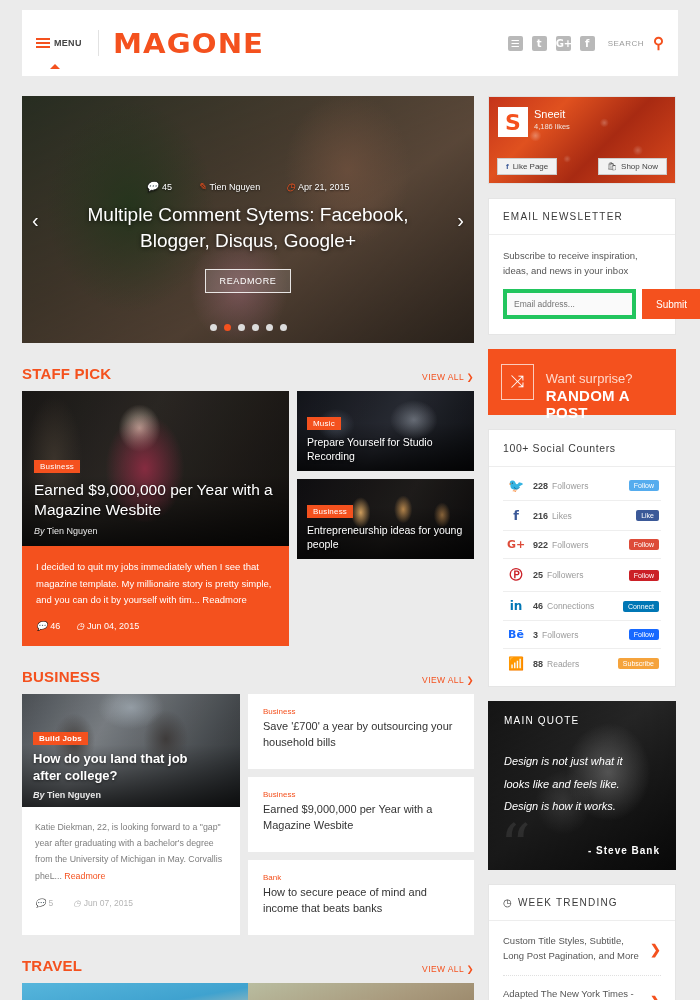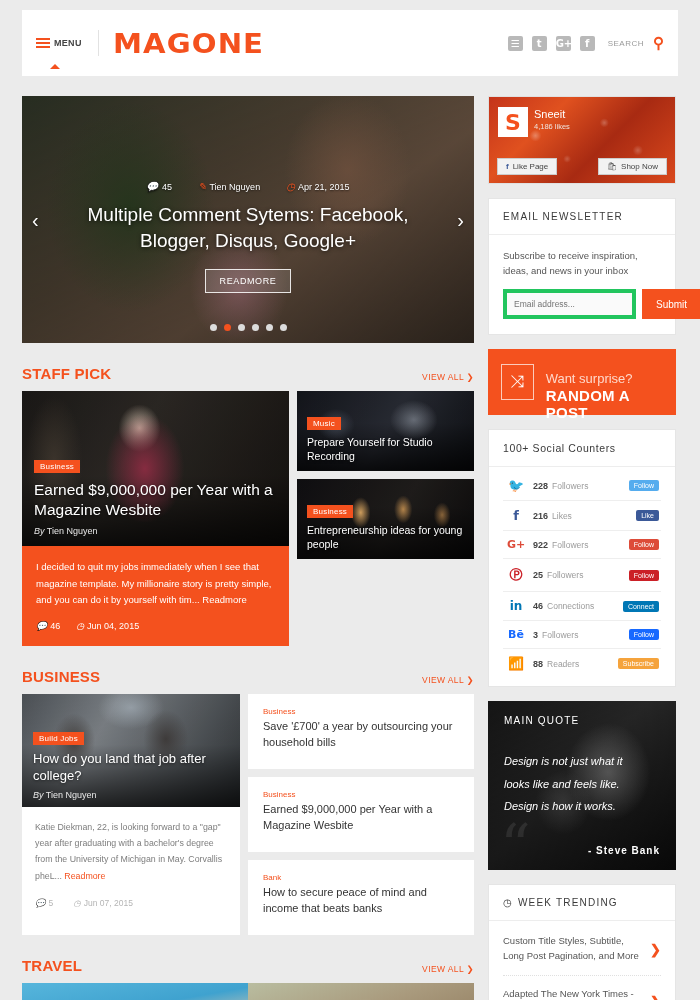--- a/index.html
+++ b/index.html
@@ -143,21 +143,21 @@
   
   .biz { display: flex; gap: 8px; }
   .biz-main { width: 218px; background: #fff; }
   .bm-img { height: 113px; position: relative; overflow: hidden;
             background: linear-gradient(120deg,#4e5358 0%,#7d8287 35%,#2c3033 100%); }
   .bm-img::after { content:''; position:absolute; inset:0;
     background: radial-gradient(ellipse 30px 40px at 24% 42%, rgba(60,55,52,.85), transparent 70%),
                 radial-gradient(ellipse 32px 42px at 66% 40%, rgba(55,50,48,.8), transparent 70%),
                 radial-gradient(ellipse 46px 30px at 50% 12%, rgba(178,190,200,.55), transparent 72%),
                 linear-gradient(180deg, rgba(0,0,0,.05) 45%, rgba(0,0,0,.72)); }
-  .bm-over { position: absolute; left: 11px; right: 23px; bottom: 7px; z-index: 2; }
+  .bm-over { position: absolute; left: 11px; right: 23px; bottom: 7px; z-index: 2; font-weight: bold; }
   .bm-title { color: #fff; font-size: 13px; line-height: 1.3; margin: 6px 0 5px;
               text-shadow: 0 1px 3px rgba(0,0,0,.6); }
   .bm-body { padding: 12px 13px 14px; }
   .bm-ex { font-size: 8.8px; color: #7d7d7d; line-height: 1.85; }
   .bm-ex a { color: #f4511e; }
   .bm-meta { display: flex; gap: 20px; margin-top: 14px; font-size: 8.5px; color: #b5b5b5; }
   .bm-meta span { display: flex; align-items: center; gap: 3px; }
 
   .biz-side { width: 226px; display: flex; flex-direction: column; gap: 8px; }
   .bcard { background: #fff; padding: 13px 15px 15px; height: 75px; cursor: pointer; }

